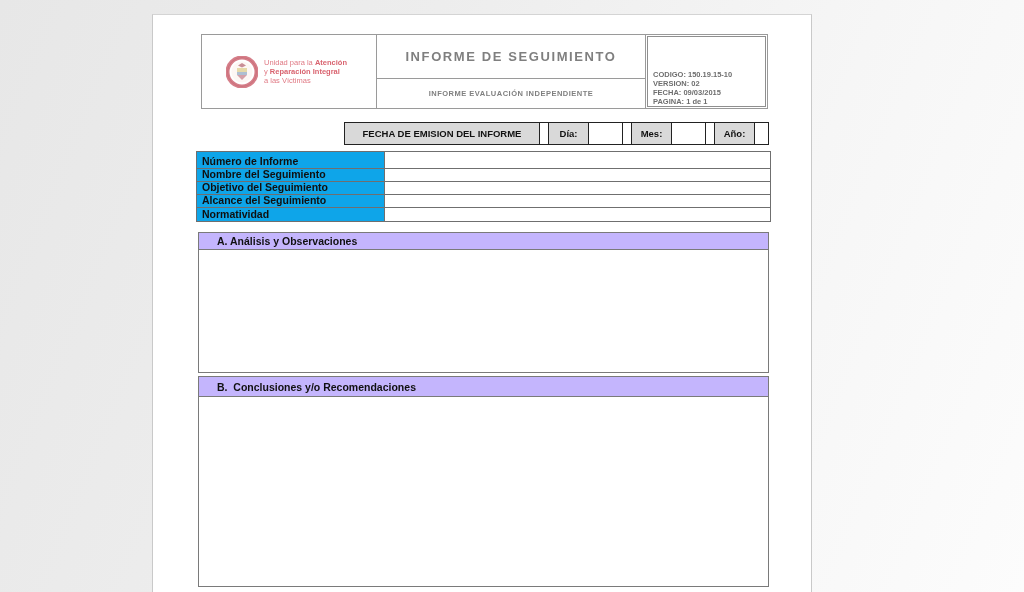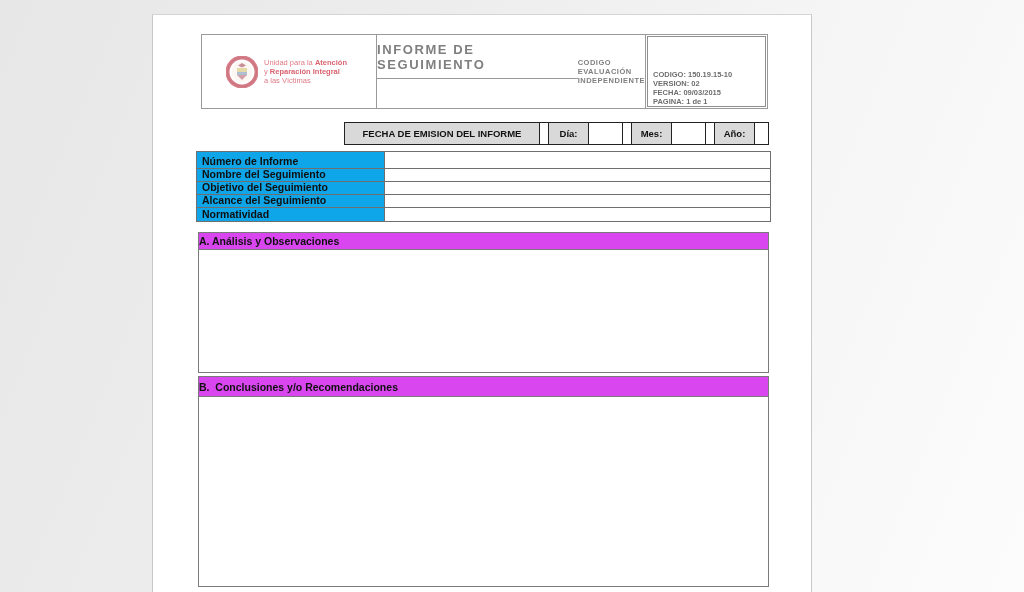--- a/index.html
+++ b/index.html
@@ -16,21 +16,21 @@
 
   
   .header-table {
     position:absolute; left:48px; top:19px; width:567px; height:75px;
     border:1px solid #9a9a9a; display:flex;
   }
   .logo-cell { width:175px; border-right:1px solid #9a9a9a; display:flex; align-items:center; padding-left:24px; }
   .logo-wrap { display:flex; align-items:center; gap:6px; }
   .logo-text { font-size:7.5px; line-height:9px; color:#e07a85; }
   .logo-text b { color:#d9636f; }
-  .center-cell { flex:1; display:flex; flex-direction:row; }
+  .center-cell { flex:1; display:flex; flex-direction:column; }
   .title-cell {
     height:44px; border-bottom:1px solid #9a9a9a;
     display:flex; align-items:center; justify-content:center;
     font-weight:bold; font-size:13px; letter-spacing:1.6px; color:#7f7f7f;
   }
   .subtitle-cell {
     flex:1; display:flex; align-items:center; justify-content:center;
     font-weight:bold; font-size:7.5px; letter-spacing:.5px; color:#7f7f7f;
   }
   .meta-cell { width:122px; border-left:1px solid #9a9a9a; padding:1px; }
@@ -64,23 +64,23 @@
     font-size:10.5px; font-weight:bold; color:#101010;
     display:flex; align-items:flex-end; padding:0 12px 1px 5px;
   }
   .info-row-tall { height:17px; } .info-row-std { height:13px; }
   .info-value { flex:1; background:#fff; }
 
   
   .section { position:absolute; left:45px; width:571px; }
   .section-a { top:217px; } .section-b { top:361px; }
   .section-header {
-    background:#d946ef; border:1px solid #7a7a7a;
+    background:#c4b5fd; border:1px solid #7a7a7a;
     font-size:10.5px; font-weight:bold; color:#101010; white-space:pre;
-    display:flex; align-items:center; padding-left:0;
+    display:flex; align-items:center; padding-left:18px;
   }
   .hdr-a { height:18px; } .hdr-b { height:21px; }
   .section-body { border:1px solid #7a7a7a; border-top:none; background:#fff; }
   .body-a { height:123px; } .body-b { height:190px; }
 </style>
 </head>
 <body>
 
 <div class="page">
 
@@ -98,21 +98,21 @@
         </svg>
         <div class="logo-text">
           <div><span>Unidad para la </span><b>Atención</b></div>
           <div><span>y </span><b>Reparación Integral</b></div>
           <div>a las Víctimas</div>
         </div>
       </div>
     </div>
     <div class="center-cell">
       <div class="title-cell">INFORME DE SEGUIMIENTO</div>
-      <div class="subtitle-cell">CODIGO EVALUACIÓN INDEPENDIENTE</div>
+      <div class="subtitle-cell">INFORME EVALUACIÓN INDEPENDIENTE</div>
     </div>
     <div class="meta-cell">
       <div class="meta-box">
         <div class="meta-line">CODIGO: 150.19.15-10</div>
         <div class="meta-line">VERSION: 02</div>
         <div class="meta-line">FECHA: 09/03/2015</div>
         <div class="meta-line">PAGINA: 1 de 1</div>
       </div>
     </div>
   </div>

